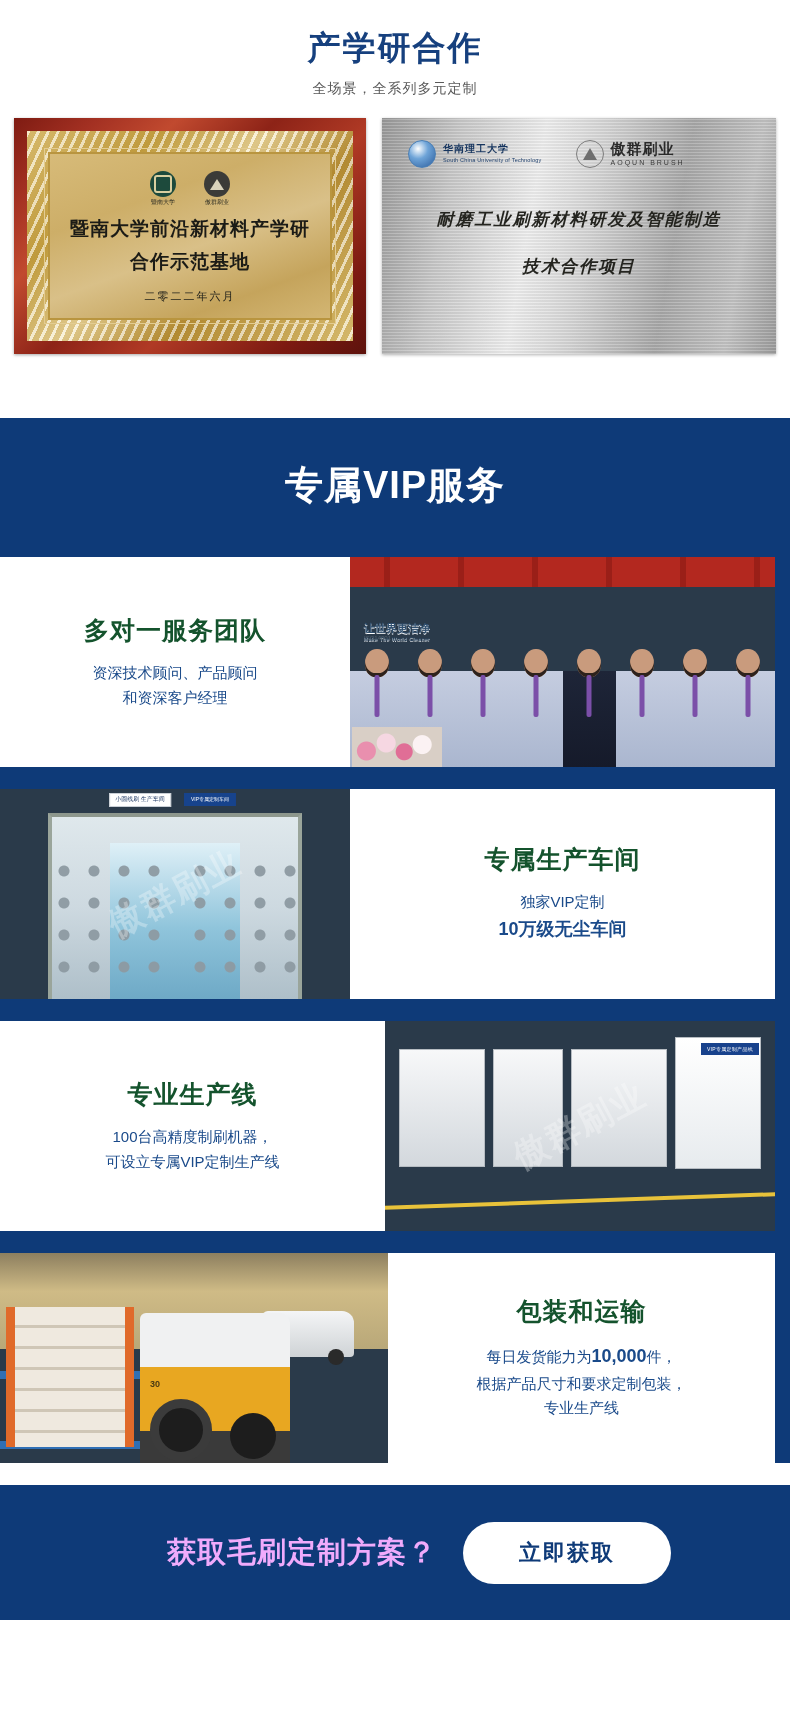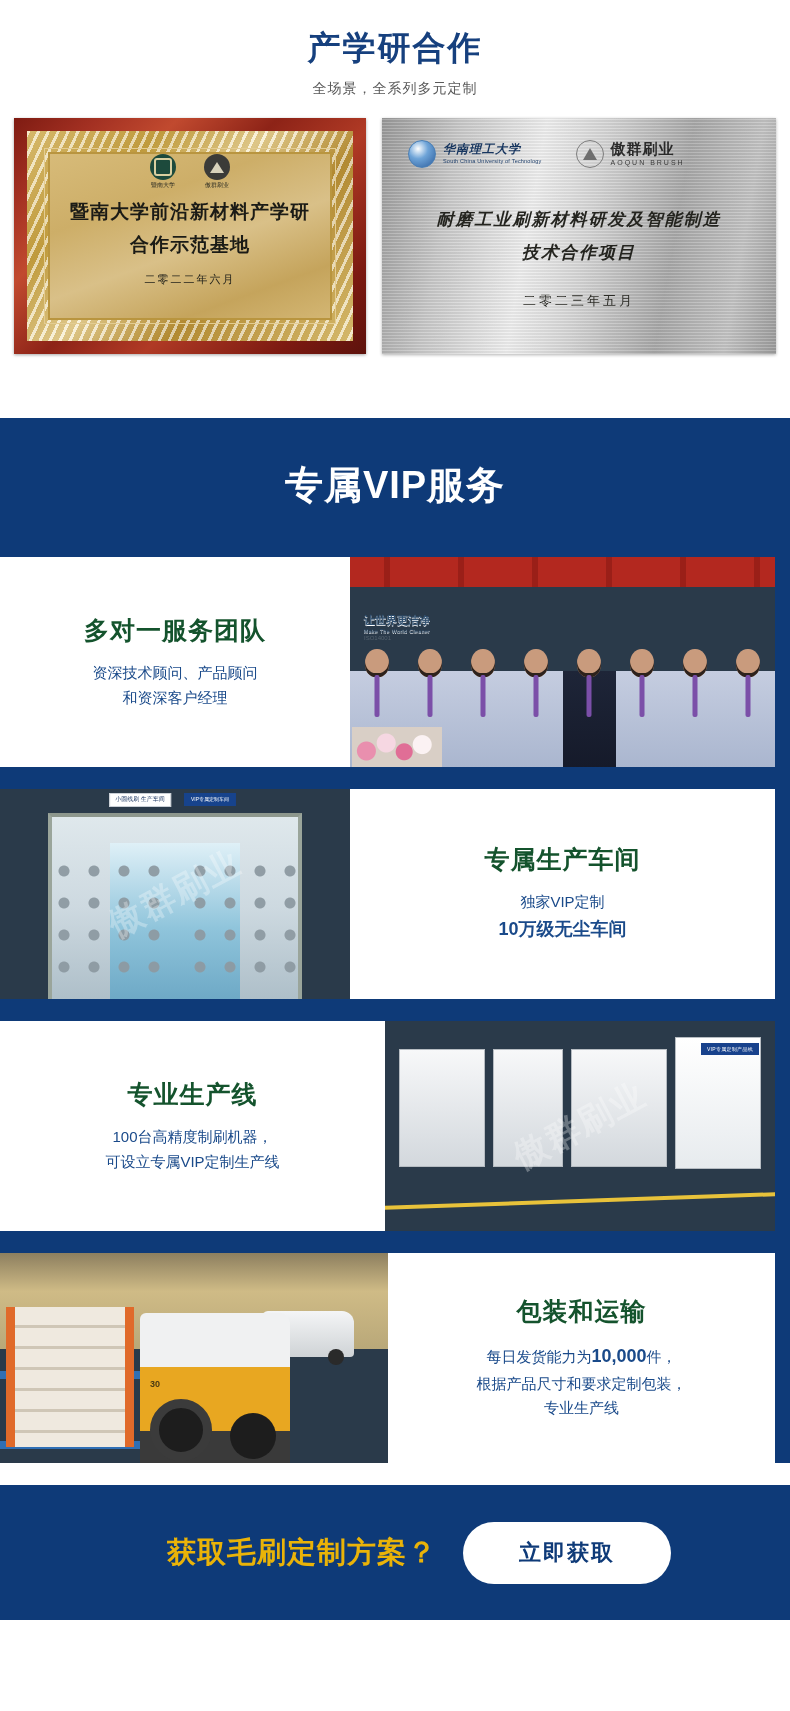--- a/index.html
+++ b/index.html
@@ -37,21 +37,21 @@
     background:
       repeating-linear-gradient(115deg, rgba(255,255,255,.55) 0 3px, rgba(160,115,20,.25) 3px 9px),
       linear-gradient(135deg,#e8cf87 0%, #caa84b 25%, #f2e2ae 45%, #b8913c 65%, #e6cf88 100%);
   }
   .plaque-gold .inner {
     position:absolute; inset:34px;
     background: linear-gradient(160deg,#d7bb79 0%,#cdae68 30%,#d9c088 55%,#c5a45c 80%,#d3b673 100%);
     border: 2px solid #b9953f;
     outline: 1px solid #e3cc92; outline-offset: 3px;
     display:flex; flex-direction:column; align-items:center; justify-content:flex-start;
-    padding-top: 0;
+    padding-top: 17px;
   }
   .gold-logos { display:flex; gap:28px; align-items:center; justify-content:center; height:36px; }
   .logo-circle {
     width:26px;height:26px;border-radius:50%;
     background:#1d4a3c; position:relative; display:flex;align-items:center;justify-content:center;
   }
   .logo-circle.dark { background:#3b3b38; }
   .logo-circle::after{
     content:""; width:14px;height:14px;border:2px solid #d9cfa0;border-radius:3px;
   }
@@ -81,35 +81,35 @@
     pointer-events:none;
   }
   .silver-inner { position:relative; z-index:2; padding: 22px 26px 0; }
   .silver-logos { display:flex; align-items:center; gap:34px; }
   .scut-logo { display:flex; align-items:center; gap:7px; }
   .scut-seal {
     width:28px;height:28px;border-radius:50%;
     background: radial-gradient(circle at 35% 30%, #ffffff 0%, #6ea4d8 40%, #2b5c9c 100%);
     border:1.5px solid #4a7fb5;
   }
-  .scut-name { font-size:12px;color:#16355f;font-weight:700;letter-spacing:1px; line-height:1;font-style:italic;}
+  .scut-name { font-size:10px;color:#16355f;font-weight:700;letter-spacing:1px; line-height:1;}
   .scut-en { font-size:5.5px;color:#1d3e6b; letter-spacing:.2px; margin-top:3px;}
   .aoqun-logo { display:flex; align-items:center; gap:7px; }
   .aoqun-mark {
     width:28px;height:28px;border-radius:50%;border:1.5px solid #7d7d7d;
     display:flex;align-items:center;justify-content:center;
   }
   .aoqun-mark::after{
     content:""; width:0;height:0;
     border-left:7px solid transparent;border-right:7px solid transparent;border-bottom:12px solid #6e6e6e;
   }
   .aoqun-cn { font-size:15px;color:#2a2a2a;font-weight:700;letter-spacing:1px;line-height:1;}
   .aoqun-en { font-size:7px;color:#3a3a3a;letter-spacing:2px;margin-top:3px;}
   .silver-l1 { font-size:17px;color:#24241f;margin-top:40px;text-align:center;letter-spacing:2px;font-family:"Liberation Serif",serif;font-style:italic;font-weight:600;}
-  .silver-l2 { font-size:17px;color:#24241f;margin-top:10px;text-align:center;letter-spacing:2px;font-family:"Liberation Serif",serif;font-style:italic;font-weight:600;}
+  .silver-l2 { font-size:17px;color:#24241f;margin-top:24px;text-align:center;letter-spacing:2px;font-family:"Liberation Serif",serif;font-style:italic;font-weight:600;}
   .silver-date { font-size:13px;color:#2b2b26;margin-top:28px;text-align:center;letter-spacing:3px;}
 
   
   .sec-vip { background:#0e3a78; width:790px; padding: 0 0 0 0; position:relative; }
   .vip-title {
     text-align:center; color:#ffffff; font-weight:800; font-size:38px;
     letter-spacing:1px; padding: 42px 0 46px;
   }
 
   .card { display:flex; width:775px; height:210px; margin-bottom:22px; }
@@ -135,21 +135,21 @@
   .card3 .photo { width:390px; height:210px; }
   .card4 .photo { width:388px; height:210px; }
   .card4 .txt   { width:387px; height:210px; }
 
   
   .ph-team {
     background:
       linear-gradient(180deg,#b32b24 0%, #c23a2f 8%, #efeae6 9%, #f3efe9 40%, #ded6cd 100%);
   }
   .ph-team .booth-sign {
-    position:absolute; left:14px; top:56px; color:#2f4f6f; font-size:11px; font-weight:700;
+    position:absolute; left:14px; top:64px; color:#2f4f6f; font-size:11px; font-weight:700;
     text-shadow:0 1px 0 #fff;
   }
   .ph-team .booth-sign small { display:block; font-size:5px; letter-spacing:.5px; font-weight:400;}
   .ph-team .iso { position:absolute; left:14px; top:78px; font-size:6px; color:#55636f;}
   .ph-team .people { position:absolute; bottom:0; left:0; right:0; height:122px; display:flex; align-items:flex-end; }
   .ph-team .p {
     flex:1; height:100%; position:relative;
     background: linear-gradient(180deg, rgba(0,0,0,0) 26px, #c5cde0 26px, #aab6cf 100%);
   }
   .ph-team .p::before{
@@ -264,21 +264,21 @@
     transform: rotate(-28deg); opacity:.30;
   }
   .wm span { color:#ffffff; font-size:34px; font-weight:800; letter-spacing:2px; white-space:nowrap; }
   .wm small { display:block; font-size:11px; letter-spacing:4px; font-weight:700; text-align:center; }
 
   
   .cta {
     background:#0e3a78; width:790px; height:135px;
     display:flex; align-items:center; justify-content:center; gap:26px;
   }
-  .cta-text { color:#eab308; font-size:29px; font-weight:800; letter-spacing:1px;margin-left:48px; }
+  .cta-text { color:#f0abfc; font-size:29px; font-weight:800; letter-spacing:1px;margin-left:48px; }
   .cta-btn {
     background:#ffffff; color:#0e3a78; font-size:22px; font-weight:700;
     border-radius:36px; padding:16px 56px; border:none; cursor:pointer; letter-spacing:2px;
     font-family:"Liberation Sans","DejaVu Sans",sans-serif;
   }
 </style>
 </head>
 <body>
 
 <div class="page">
@@ -321,21 +321,20 @@
             <div class="aoqun-logo">
               <div class="aoqun-mark"></div>
               <div>
                 <div class="aoqun-cn">傲群刷业</div>
                 <div class="aoqun-en">AOQUN BRUSH</div>
               </div>
             </div>
           </div>
           <div class="silver-l1">耐磨工业刷新材料研发及智能制造</div>
           <div class="silver-l2">技术合作项目</div>
-          <div class="silver-date">二零二三年五月</div>
         </div>
       </div>
 
     </div>
   </section>
 
   <section class="sec-vip">
     <h2 class="vip-title">专属VIP服务</h2>
 
     <div class="card card1 right-img">

